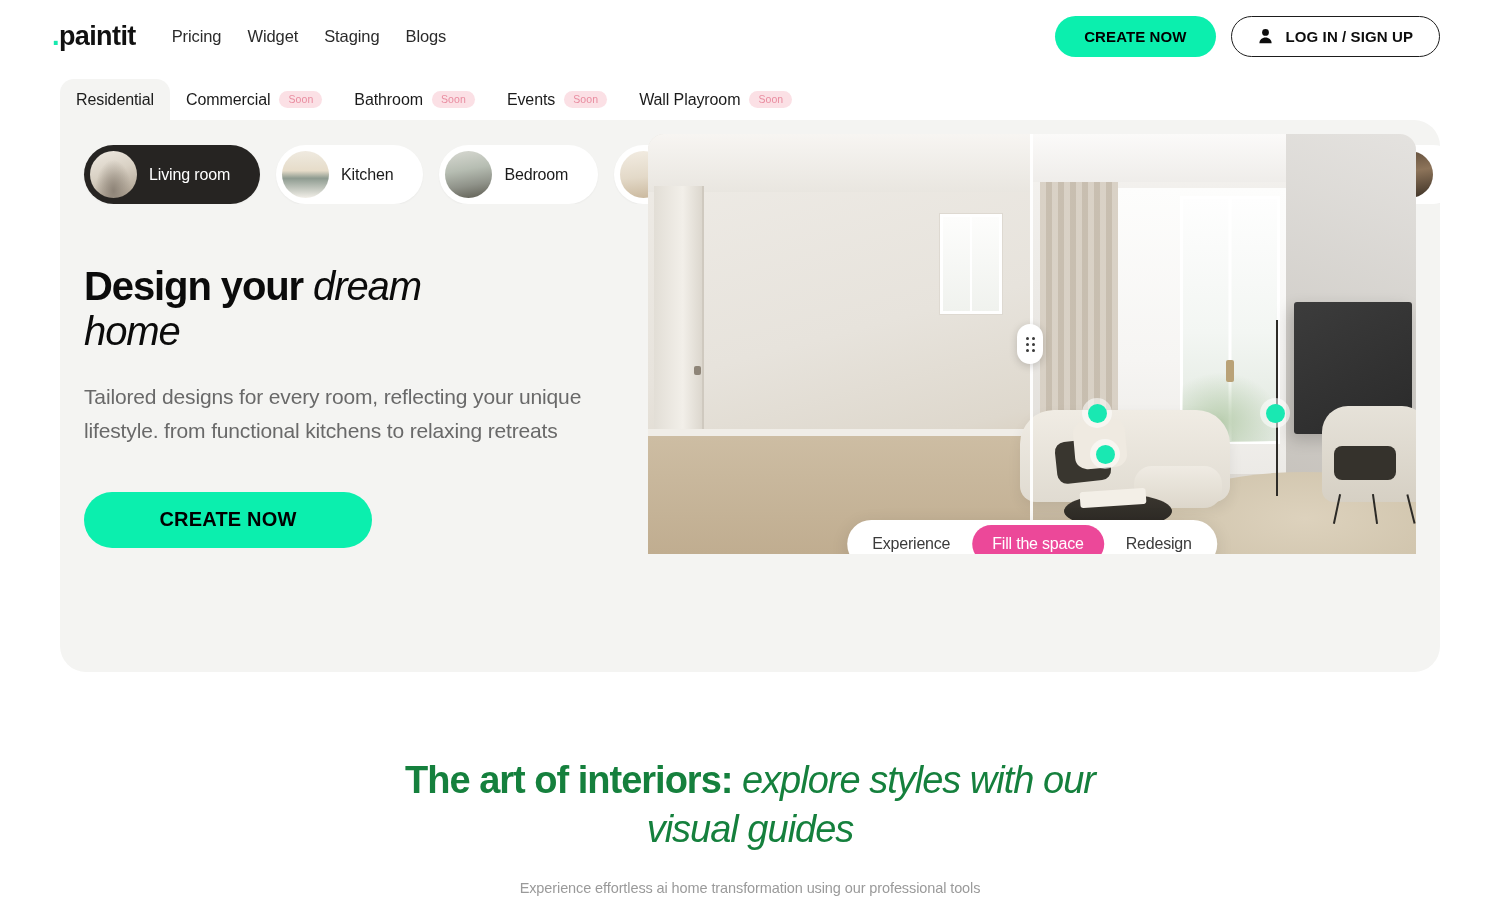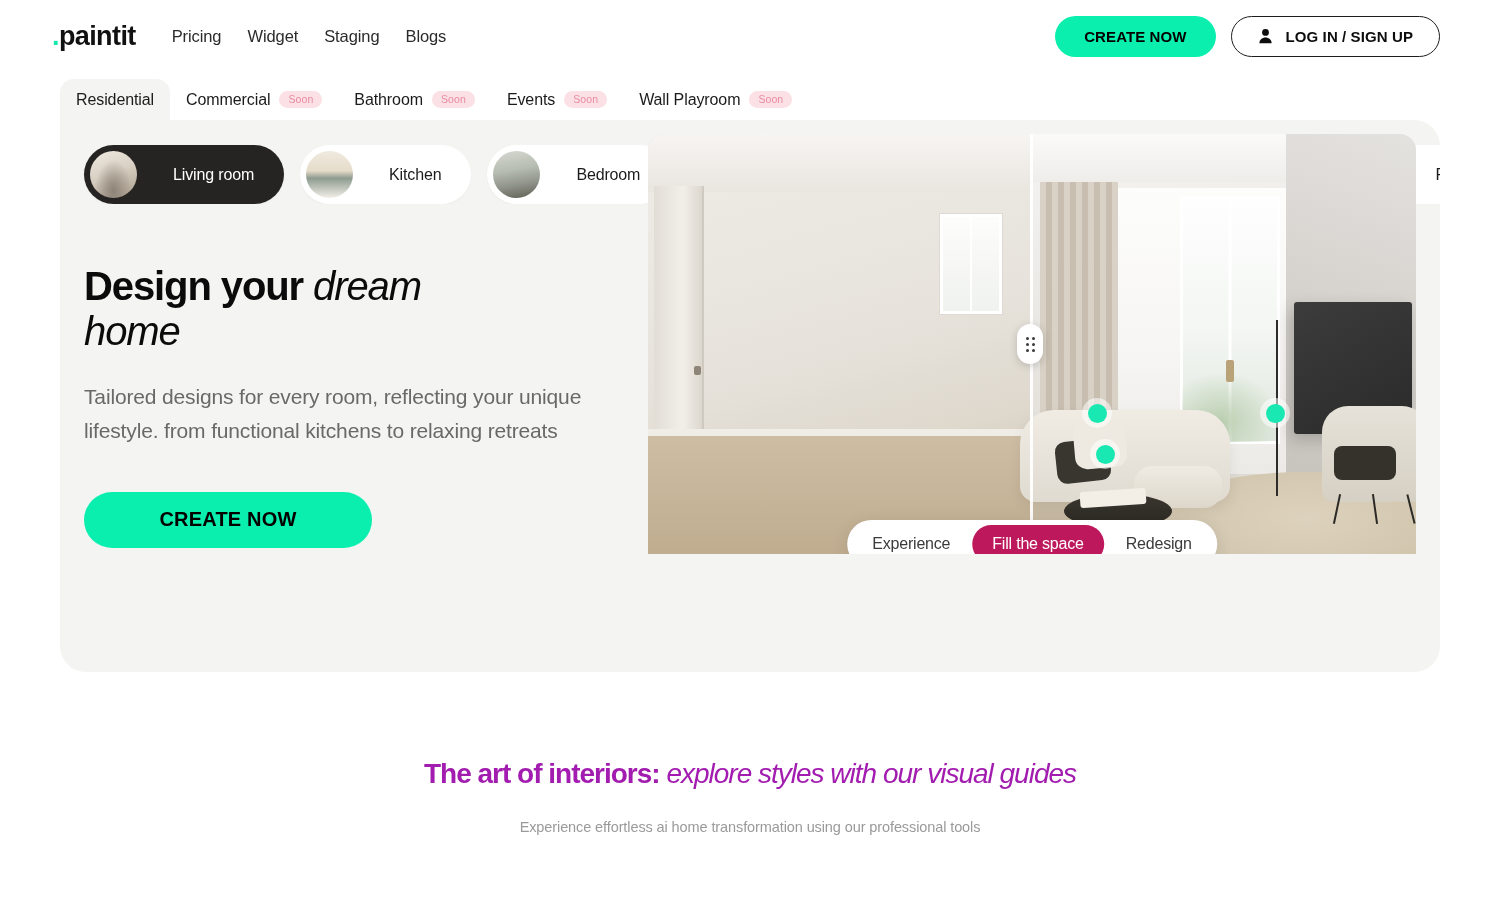--- a/index.html
+++ b/index.html
@@ -158,21 +158,20 @@
   }
   .chip.active {
     background: #262422;
     color: #ffffff;
   }
   .chip-label {
     font-size: 16px;
     letter-spacing: -0.15px;
     color: #1b1b1b;
     white-space: nowrap;
-    margin-left: 24px;
   }
   .chip.active .chip-label { color: #fff; }
   .chip-thumb {
     width: 47px;
     height: 47px;
     border-radius: 50%;
     flex: none;
     overflow: hidden;
     position: relative;
     background: #ded8ce;
@@ -462,33 +461,33 @@
     height: 38px;
     display: flex;
     align-items: center;
     font-size: 16px;
     letter-spacing: -0.2px;
     color: #3b3b3b;
     border-radius: 999px;
     cursor: pointer;
     white-space: nowrap;
   }
-  .seg.active { background: #be185d; color: #ffffff; }
+  .seg.active { background: #ec4899; color: #ffffff; }
 
   
   .bottom {
     margin-top: 84px;
     text-align: center;
     padding: 0 60px;
   }
   .bottom-title {
-    font-size: 28px;
+    font-size: 38px;
     line-height: 1.28;
     letter-spacing: -1px;
-    color: #a21caf;
+    color: #15803d;
     max-width: 700px;
     margin: 8px auto;
   }
   .bottom-title .bold { font-weight: 700; }
   .bottom-title .ital { font-style: italic; font-weight: 400; }
   .bottom-sub {
     margin-top: 27px;
     font-size: 14.5px;
     color: #9a9a9a;
     letter-spacing: -0.1px;

